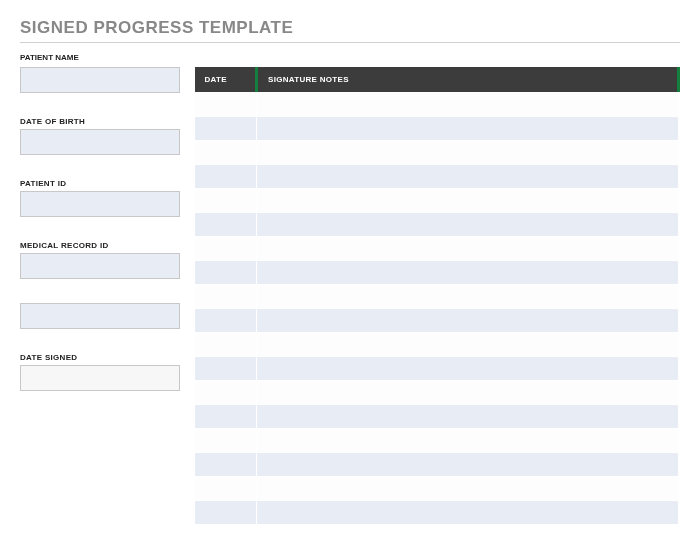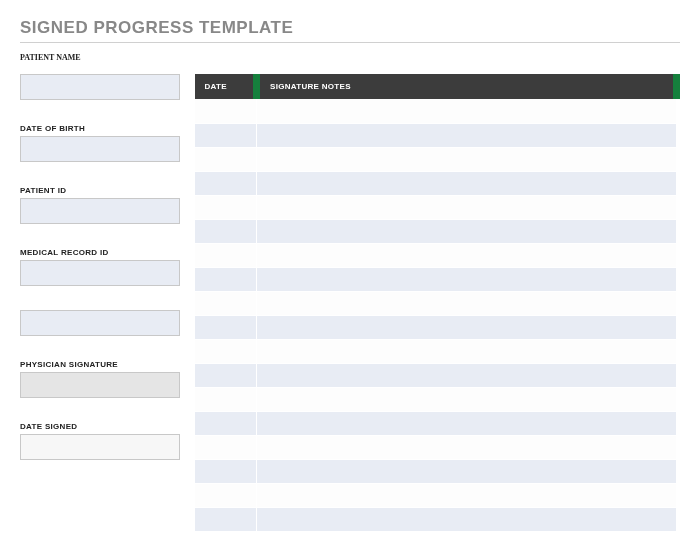--- a/index.html
+++ b/index.html
@@ -60,37 +60,36 @@
   .right-col { flex: 1; }
   .table { border-collapse: collapse; width: 100%; }
   .th-row { background: #3c3c3c; }
   .th {
     color: #fff;
     font-size: 8px;
     font-weight: bold;
     letter-spacing: 0.3px;
     text-align: left;
     padding: 8px 10px;
-    border-right: 7px solid #15803d;
+    border-right: 3px solid #15803d;
   }
   .th.date { width: 62px; }
   .td {
     height: 24px;
     border: 1px solid #fff;
     border-top: none;
   }
   .td.date { width: 62px; }
   .tr-even .td { background: #fdfdfd; }
   .tr-odd .td { background: #e8ecf4; }
   .first-label {
     font-size: 8px;
     font-weight: bold;
     color: #222;
-    margin-bottom: 10px;
-    font-family: Liberation Serif, serif;
+    margin-bottom: 3px;
   }
 </style>
 </head>
 <body>
 
 <div class="doc-title">SIGNED PROGRESS TEMPLATE</div>
 
 <div class="subtitle-row">
   <div class="first-label">PATIENT NAME</div>
 </div>
@@ -115,24 +114,20 @@
     <div class="field-block">
       <div class="field-label">MEDICAL RECORD ID</div>
       <div class="field-input"></div>
     </div>
 
 
     <div class="field-block">
       <div class="field-input"></div>
     </div>
 
-    <div class="field-block">
-      <div class="field-label">PHYSICIAN SIGNATURE</div>
-      <div class="field-input sig"></div>
-    </div>
 
     <div class="field-block">
       <div class="field-label">DATE SIGNED</div>
       <div class="field-input signed"></div>
     </div>
 
   </div>
 
   <div class="right-col">
     <table class="table">

